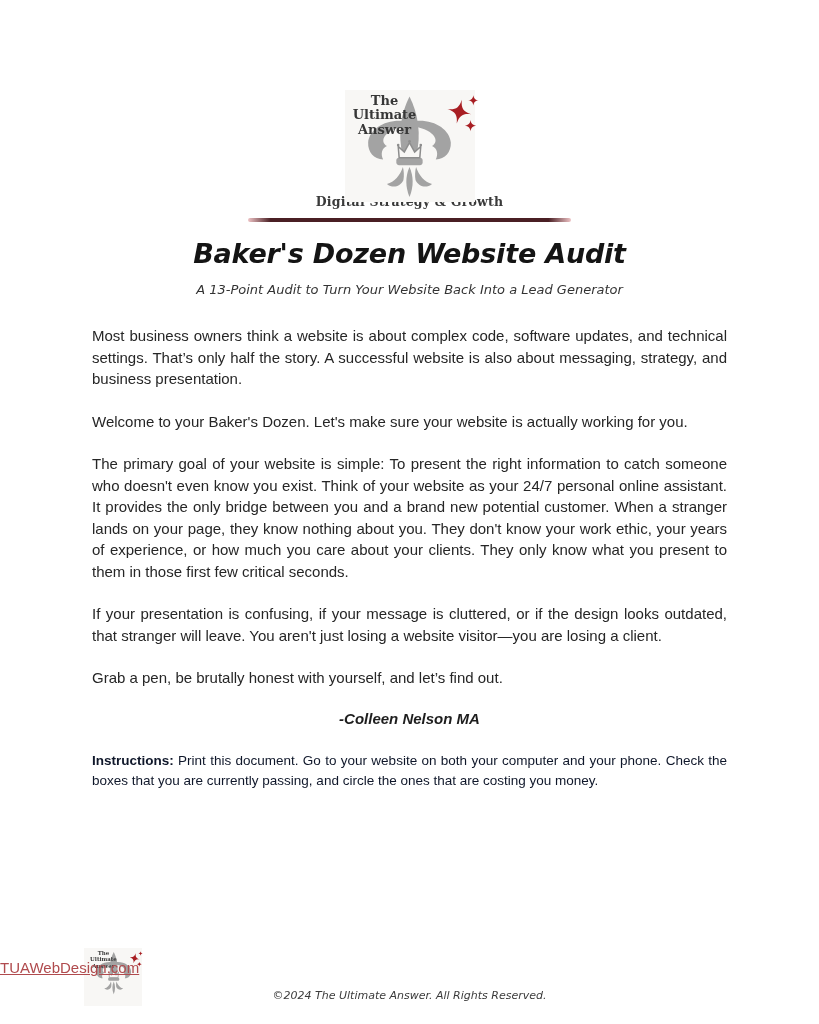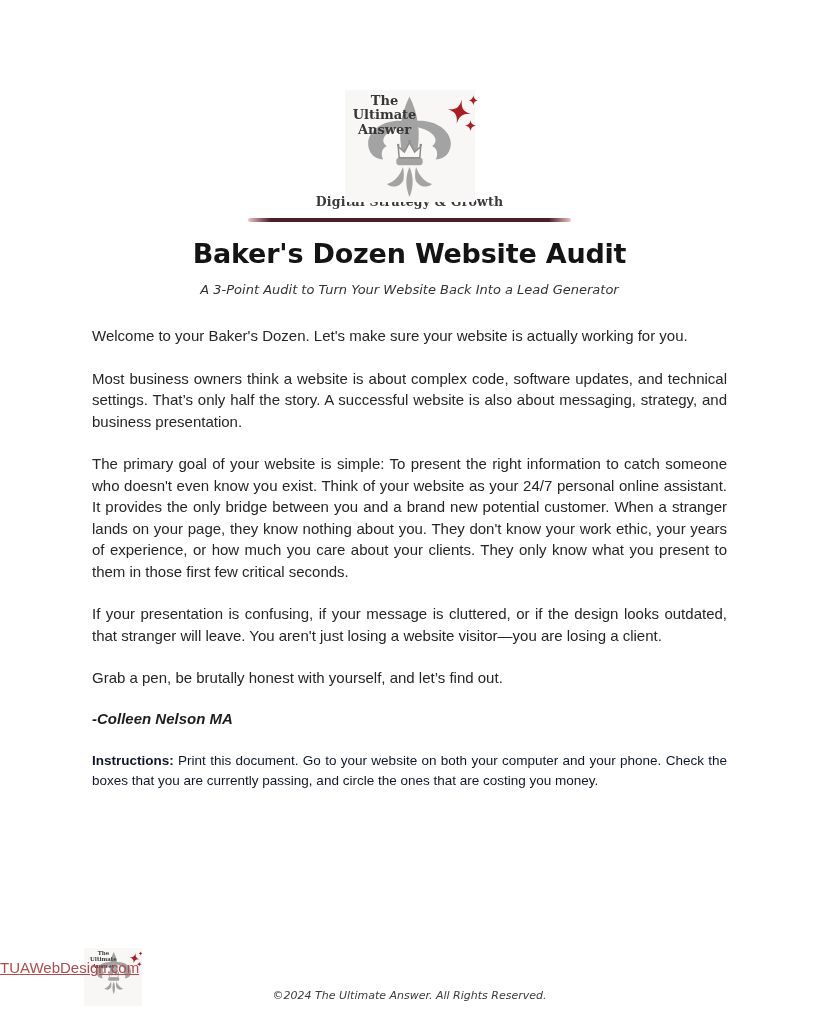--- a/index.html
+++ b/index.html
@@ -32,35 +32,35 @@
   .divider{
     width:323px; height:4px; margin:9px auto 0; border-radius:2px;
     background:linear-gradient(90deg, var(--divider_light) 0%, var(--divider_dark) 7%,
                var(--divider_dark) 93%, var(--divider_light) 100%);
   }
 
   
   .title{
     margin:16px 0 0; text-align:center;
     font-family:"DejaVu Sans", sans-serif; font-weight:700; font-size:27px; line-height:1.15;
-    color:var(--title_black); letter-spacing:-.2px;
+    color:var(--title_black); letter-spacing:-.2px;font-style:italic;
   }
   .subtitle{
     margin:13px 0 0; text-align:center; font-style:italic;
     font-family:"DejaVu Sans", sans-serif; font-size:13px; color:#333333;
   }
 
   
   .body-copy{ margin-top:28px; }
   .body-copy p{
     margin:0 0 21px; font-size:15px; line-height:21.5px;
     text-align:justify; color:var(--text_dark);
   }
   .signature{
-    margin:20px 0 0; font-size:15px; font-weight:700; font-style:italic; color:#1e1e1e;
+    margin:20px 0 0; font-size:15px; font-weight:700; font-style:italic; color:#1e1e1e;text-align:center;
   }
   .instructions{
     margin:24px 0 0; font-size:13.5px; line-height:20px; text-align:justify; color:#0f172a;
   }
   .instructions b{ font-weight:700; }
 
   
   .footer-logo{ position:absolute; left:84px; top:936px; width:58px; height:58px; background:var(--logo_bg); }
   .footer-logo .logo{ margin:0; transform:scale(0.42); transform-origin:6px 2px; }
   .footer-link-wrap{ position:absolute; left:0; right:0; top:947px; text-align:left; }
@@ -110,25 +110,25 @@
       <div>The</div>
       <div>Ultimate</div>
       <div>Answer</div>
     </div>
   </div>
   <div class="tagline">Digital Strategy &amp; Growth</div>
   <div class="divider"></div>
 
   <div class="content">
     <h1 class="title">Baker's Dozen Website Audit</h1>
-    <div class="subtitle">A 3-Point Audit to Turn Your Website Back Into a Lead Generator</div>
+    <div class="subtitle">A 13-Point Audit to Turn Your Website Back Into a Lead Generator</div>
 
     <div class="body-copy">
+      <p>Most business owners think a website is about complex code, software updates, and technical settings. That’s only half the story. A successful website is also about messaging, strategy, and business presentation.</p>
       <p>Welcome to your Baker's Dozen. Let's make sure your website is actually working for you.</p>
-      <p>Most business owners think a website is about complex code, software updates, and technical settings. That’s only half the story. A successful website is also about messaging, strategy, and business presentation.</p>
       <p>The primary goal of your website is simple: To present the right information to catch someone who doesn't even know you exist. Think of your website as your 24/7 personal online assistant. It provides the only bridge between you and a brand new potential customer. When a stranger lands on your page, they know nothing about you. They don't know your work ethic, your years of experience, or how much you care about your clients. They only know what you present to them in those first few critical seconds.</p>
       <p>If your presentation is confusing, if your message is cluttered, or if the design looks outdated, that stranger will leave. You aren't just losing a website visitor—you are losing a client.</p>
       <p>Grab a pen, be brutally honest with yourself, and let’s find out.</p>
     </div>
 
     <div class="signature">-Colleen Nelson MA</div>
 
     <p class="instructions"><b>Instructions:</b> <span>Print this document. Go to your website on both your computer and your phone. Check the boxes that you are currently passing, and circle the ones that are costing you money.</span></p>
   </div>
 

